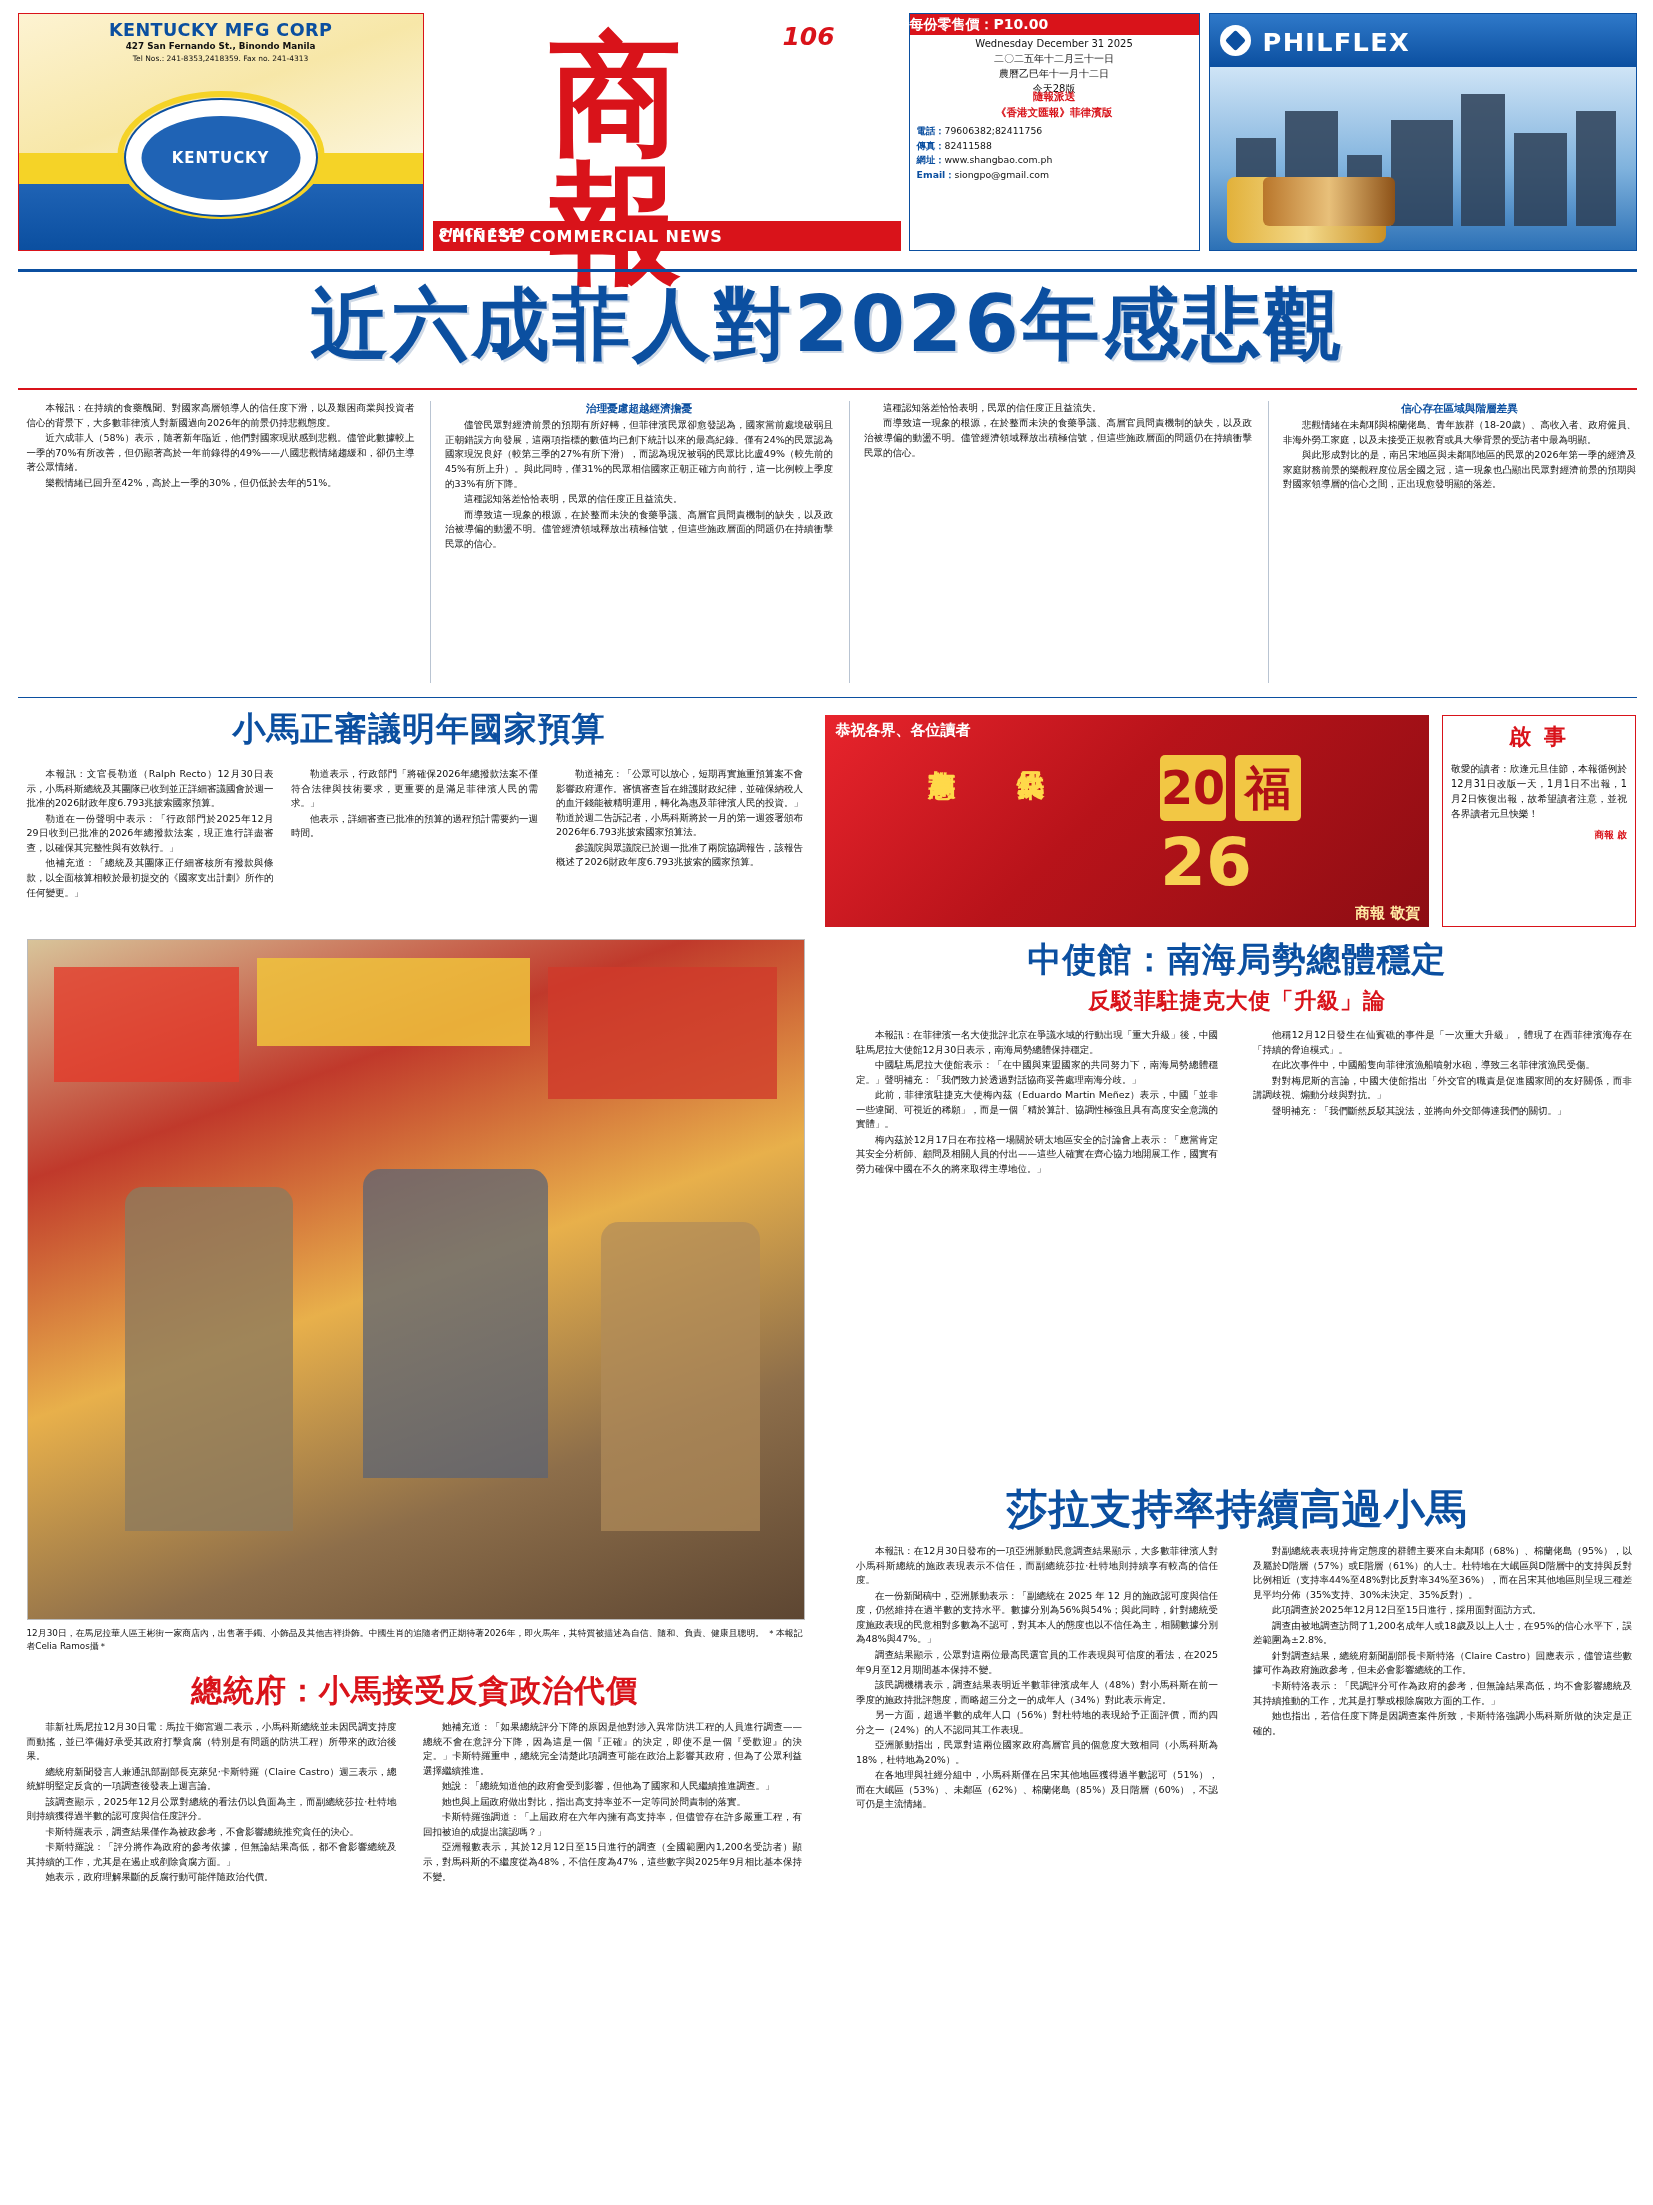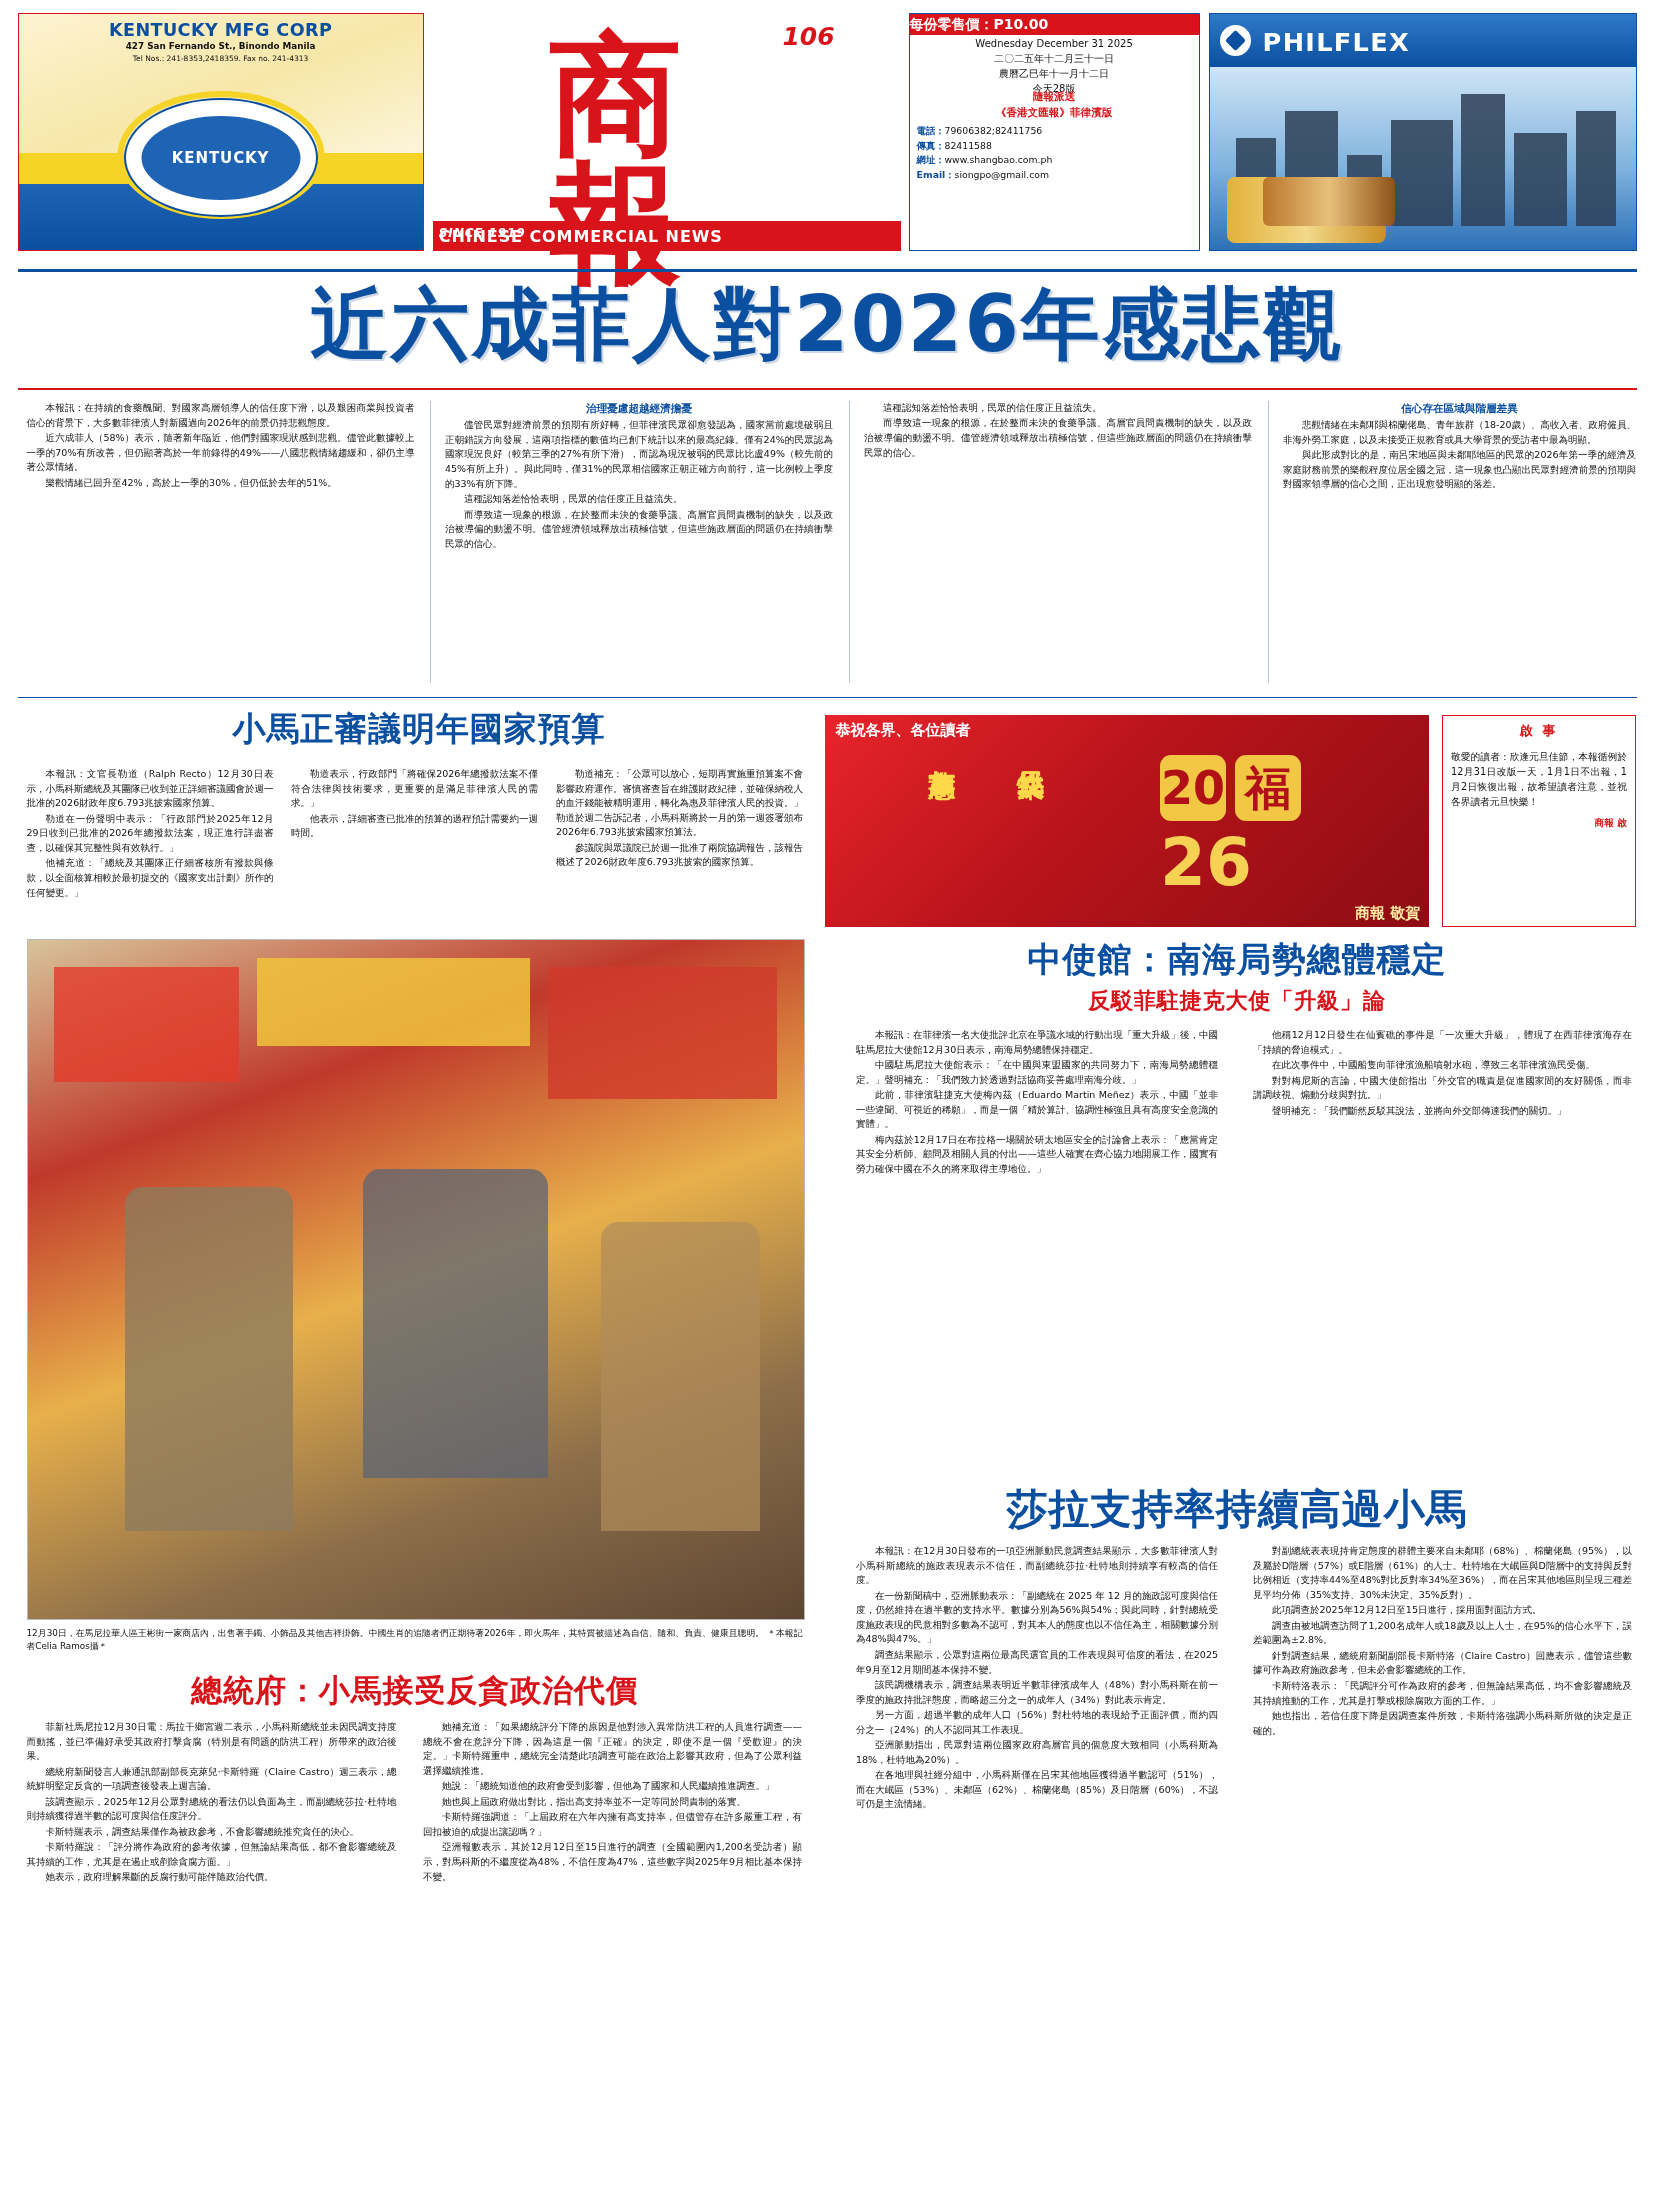--- a/index.html
+++ b/index.html
@@ -62,26 +62,26 @@
   .col p{margin:0 0 0.9px 0;text-indent:2em;}
   .sect-title{position:absolute;font-weight:bold;color:#0b4fa0;letter-spacing:0.9px;}
   .sect-title.red{color:#d9131a;}
   .vline{position:absolute;width:0.9px;background:#b9c4d2;}
 
   .caption{position:absolute;font-size:8.8px;line-height:13.2px;color:#111;text-align:justify;}
 
   .photo{position:absolute;overflow:hidden;border:0.4px solid #bbb;}
   .ph1{background:linear-gradient(160deg,#d8c49a 0%,#c0392b 25%,#e8b04b 50%,#8d6e4a 75%,#5d4632 100%);}
   .notice{position:absolute;border:1.8px double #d9131a;box-sizing:border-box;background:#fff;}
-  .notice h3{margin:0;padding:6.2px 0 2.6px;text-align:center;font-size:13px;color:#d9131a;font-weight:bold;letter-spacing:2.6px;}
+  .notice h3{margin:0;padding:6.2px 0 2.6px;text-align:center;font-size:22px;color:#d9131a;font-weight:bold;letter-spacing:2.6px;}
   .notice p{margin:6px 8px;font-size:9.7px;line-height:15px;color:#111;text-align:justify;}
 
   .cnyad{position:absolute;background:linear-gradient(135deg,#e8242c 0%,#b8131a 45%,#8d0d13 100%);overflow:hidden;}
   .cnyad .big{position:absolute;font-weight:bold;color:#ffd94a;}
-  .cnyad .sq{position:absolute;border-radius:11px;background:#f2c744;color:#b01016;font-weight:bold;text-align:center;}
+  .cnyad .sq{position:absolute;border-radius:5px;background:#f2c744;color:#b01016;font-weight:bold;text-align:center;}
 </style>
 </head>
 <body>
 
 <div class="page">
 
   <div class="masthead">
 
     <div class="ad-left">
       <div class="ttl">KENTUCKY MFG CORP</div>

